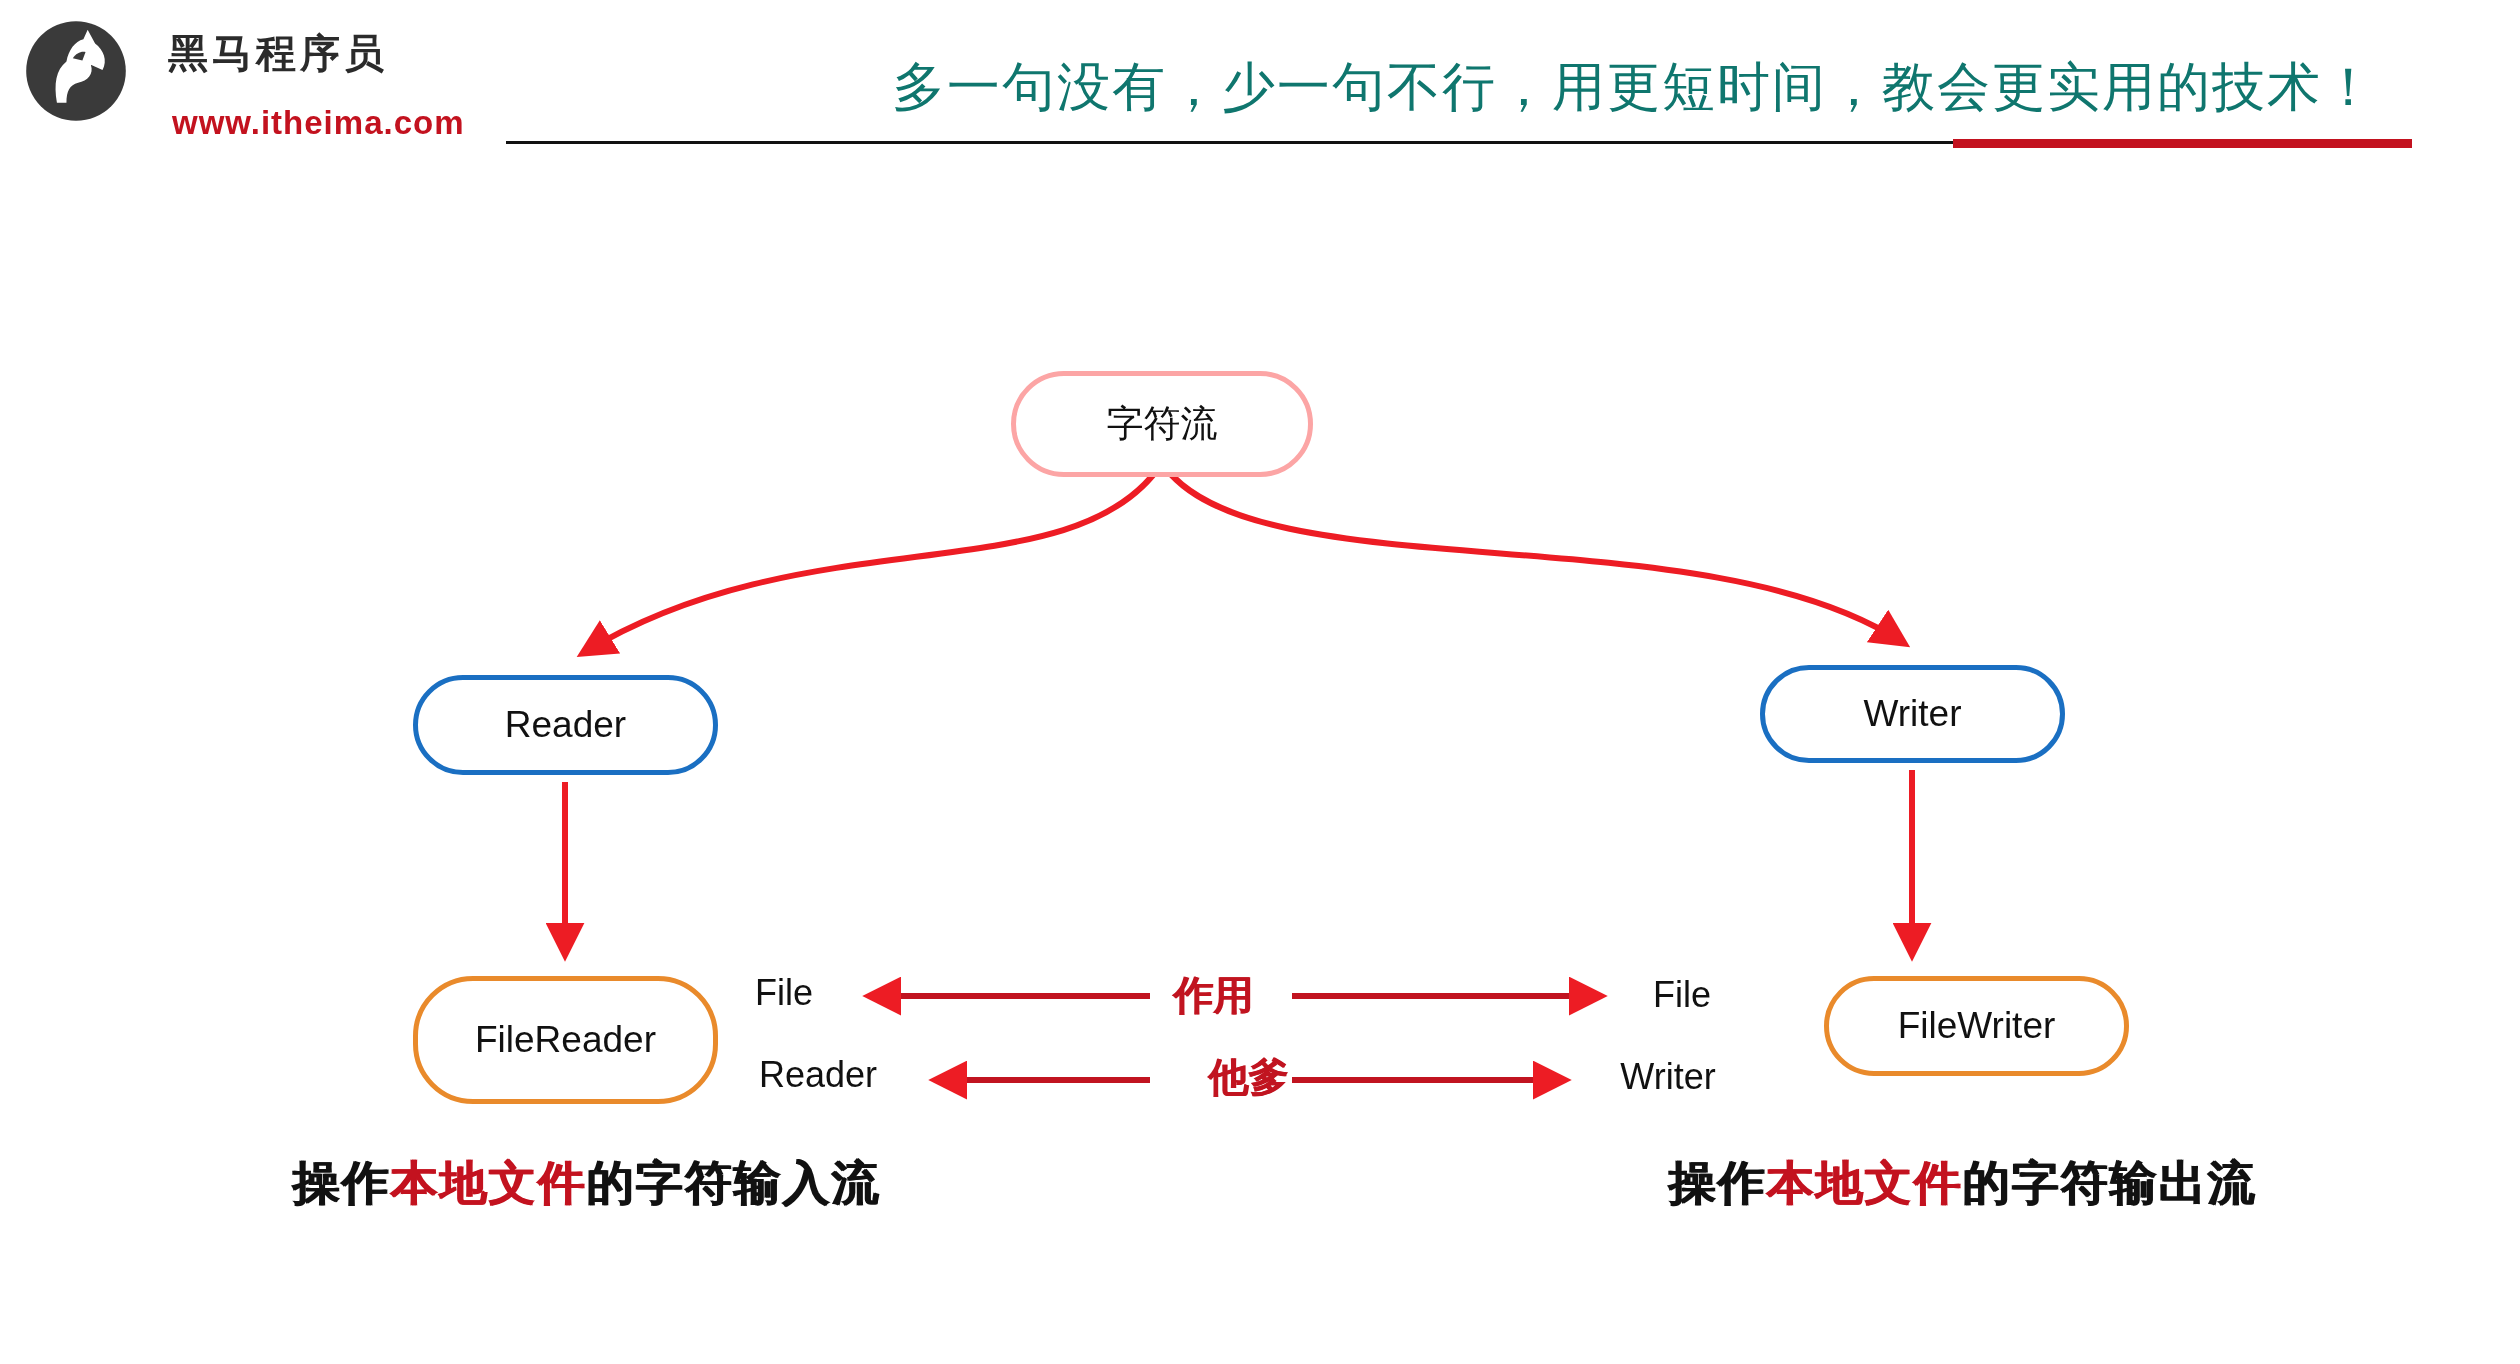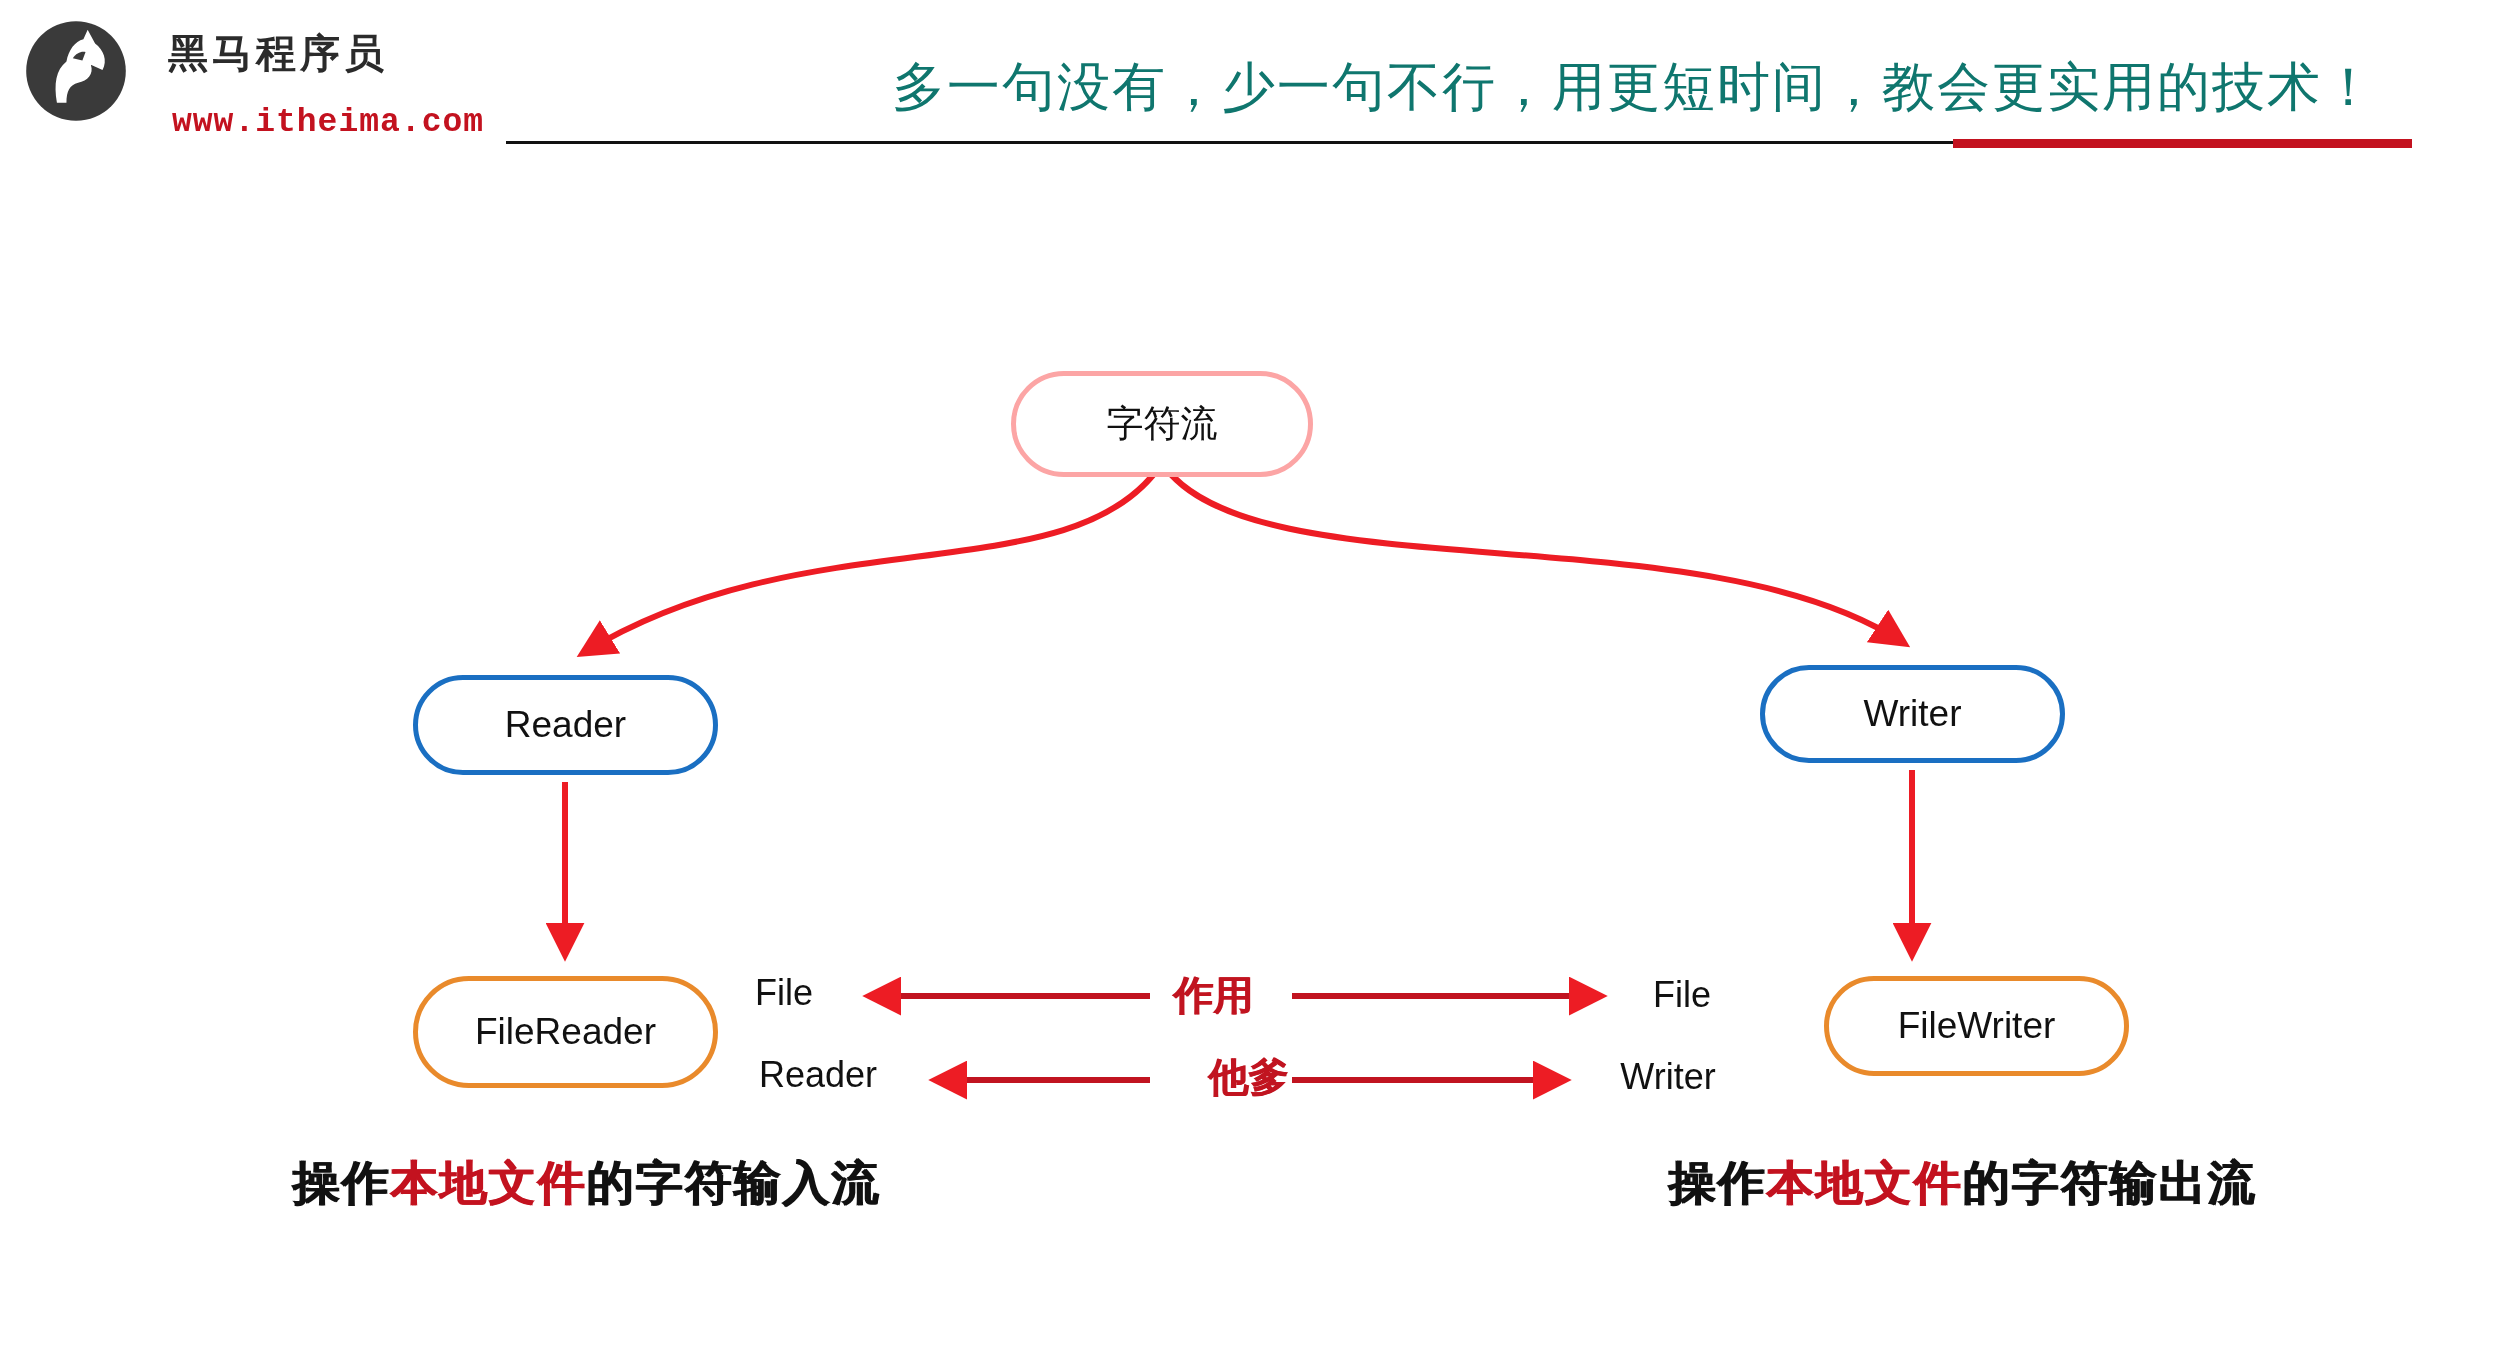--- a/index.html
+++ b/index.html
@@ -34,21 +34,20 @@
     letter-spacing: 4px;
   }
   .brand-url {
     position: absolute;
     left: 172px;
     top: 104px;
     font-size: 33px;
     font-weight: 700;
     color: #c3121f;
     letter-spacing: 1px;
-    font-family: Liberation Mono, monospace;
   }
   .slogan {
     position: absolute;
     right: 108px;
     top: 52px;
     width: 1520px;
     font-family: "Liberation Serif", serif;
     font-size: 53px;
     color: #0f766e;
     letter-spacing: 2px;
@@ -89,21 +88,21 @@
   }
   .node-reader {
     left: 413px; top: 675px; width: 305px; height: 100px;
     border: 5px solid #1a6fc2;
   }
   .node-writer {
     left: 1760px; top: 665px; width: 305px; height: 98px;
     border: 5px solid #1a6fc2;
   }
   .node-filereader {
-    left: 413px; top: 976px; width: 305px; height: 112px;
+    left: 413px; top: 976px; width: 305px; height: 128px;
     border: 5px solid #e98a2b;
   }
   .node-filewriter {
     left: 1824px; top: 976px; width: 305px; height: 100px;
     border: 5px solid #e98a2b;
   }
 
   
   .cmp-label {
     position: absolute;

